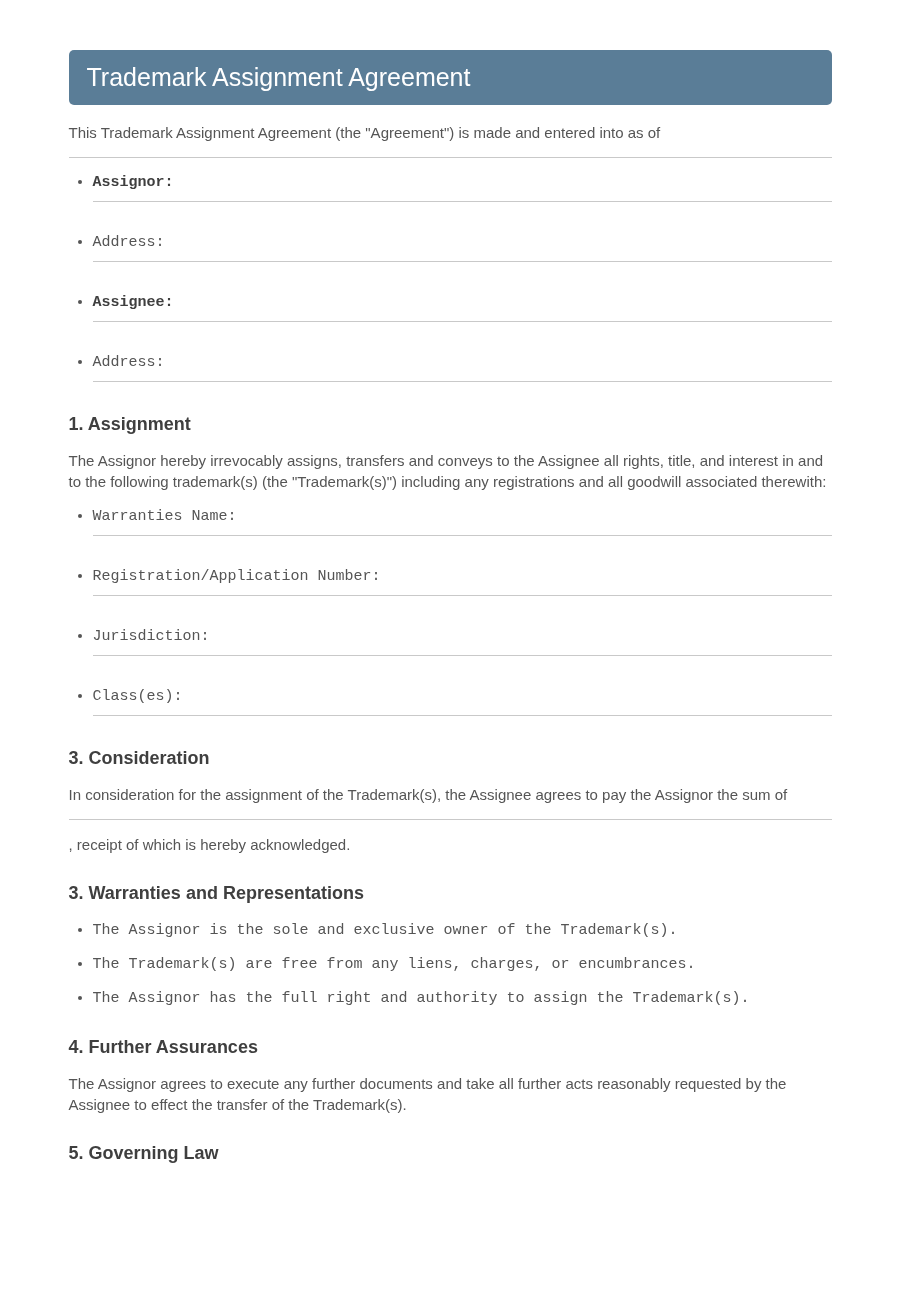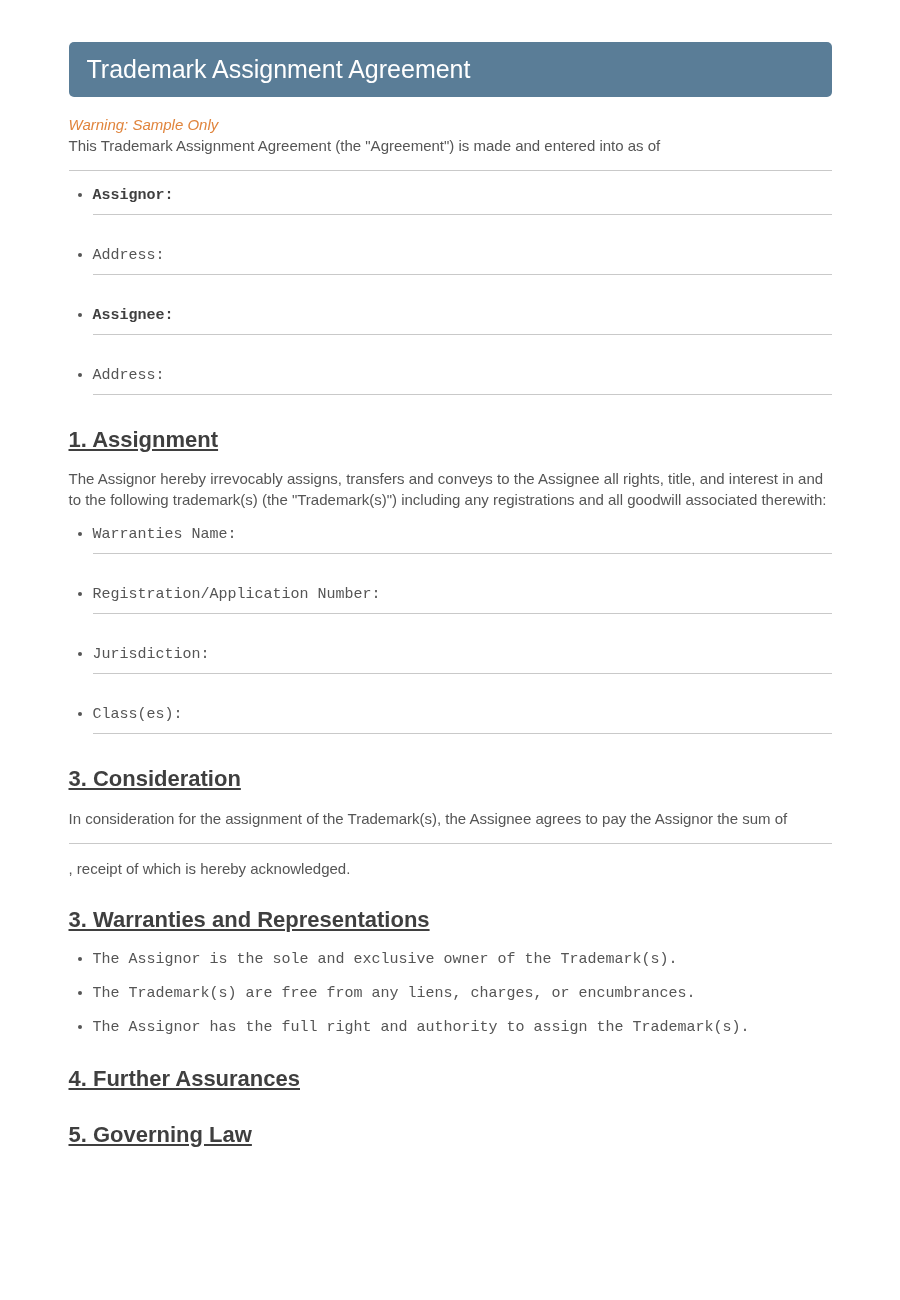--- a/index.html
+++ b/index.html
@@ -8,21 +8,21 @@
     background: #ffffff;
   }
   body {
     width: 900px;
     height: 1300px;
     overflow: hidden;
     font-family: "Liberation Sans", sans-serif;
   }
   .doc {
     width: 763px;
-    margin: 0 auto;
+    margin: 8px auto;
     padding-top: 42px;
     color: #555555;
     font-size: 15px;
     line-height: 1.4;
   }
   .banner {
     background: #5a7d97;
     color: #ffffff;
     border-radius: 5px;
     padding: 13px 18px;
@@ -43,25 +43,24 @@
     margin: 14px 0;
   }
   hr.blank {
     border: none;
     border-top: 1px solid #c9c9c9;
     height: 0;
     margin: 14px 0;
   }
   h2 {
     color: #3f3f3f;
-    font-size: 22px;
+    font-size: 18px;
     font-weight: 700;
     line-height: 1.35;
     margin: 26px 0 10px 0;
-    text-decoration: underline;
   }
   ul {
     margin: 14px 0 0 0;
     padding-left: 24px;
   }
   li {
     margin: 0;
     font-family: Liberation Mono, monospace;
   }
   li hr.blank {
@@ -75,21 +74,20 @@
     margin-bottom: 13px;
   }
 </style>
 </head>
 <body>
 
 <div class="doc">
 
   <h1 class="banner">Trademark Assignment Agreement</h1>
 
-  <p class="warning">Warning: Sample Only</p>
   <p class="intro">This Trademark Assignment Agreement (the "Agreement") is made and entered into as of</p>
 
   <hr class="blank">
 
 
   <ul>
     <li>
       <span class="strong">Assignor:</span>
       <hr class="blank">
     </li>
@@ -135,16 +133,17 @@
   <p>, receipt of which is hereby acknowledged.</p>
 
   <h2>3. Warranties and Representations</h2>
   <ul class="plain">
     <li>The Assignor is the sole and exclusive owner of the Trademark(s).</li>
     <li>The Trademark(s) are free from any liens, charges, or encumbrances.</li>
     <li>The Assignor has the full right and authority to assign the Trademark(s).</li>
   </ul>
 
   <h2>4. Further Assurances</h2>
+  <p>The Assignor agrees to execute any further documents and take all further acts reasonably requested by the Assignee to effect the transfer of the Trademark(s).</p>
 
   <h2>5. Governing Law</h2>
 
 </div>
 
 </body></html>

